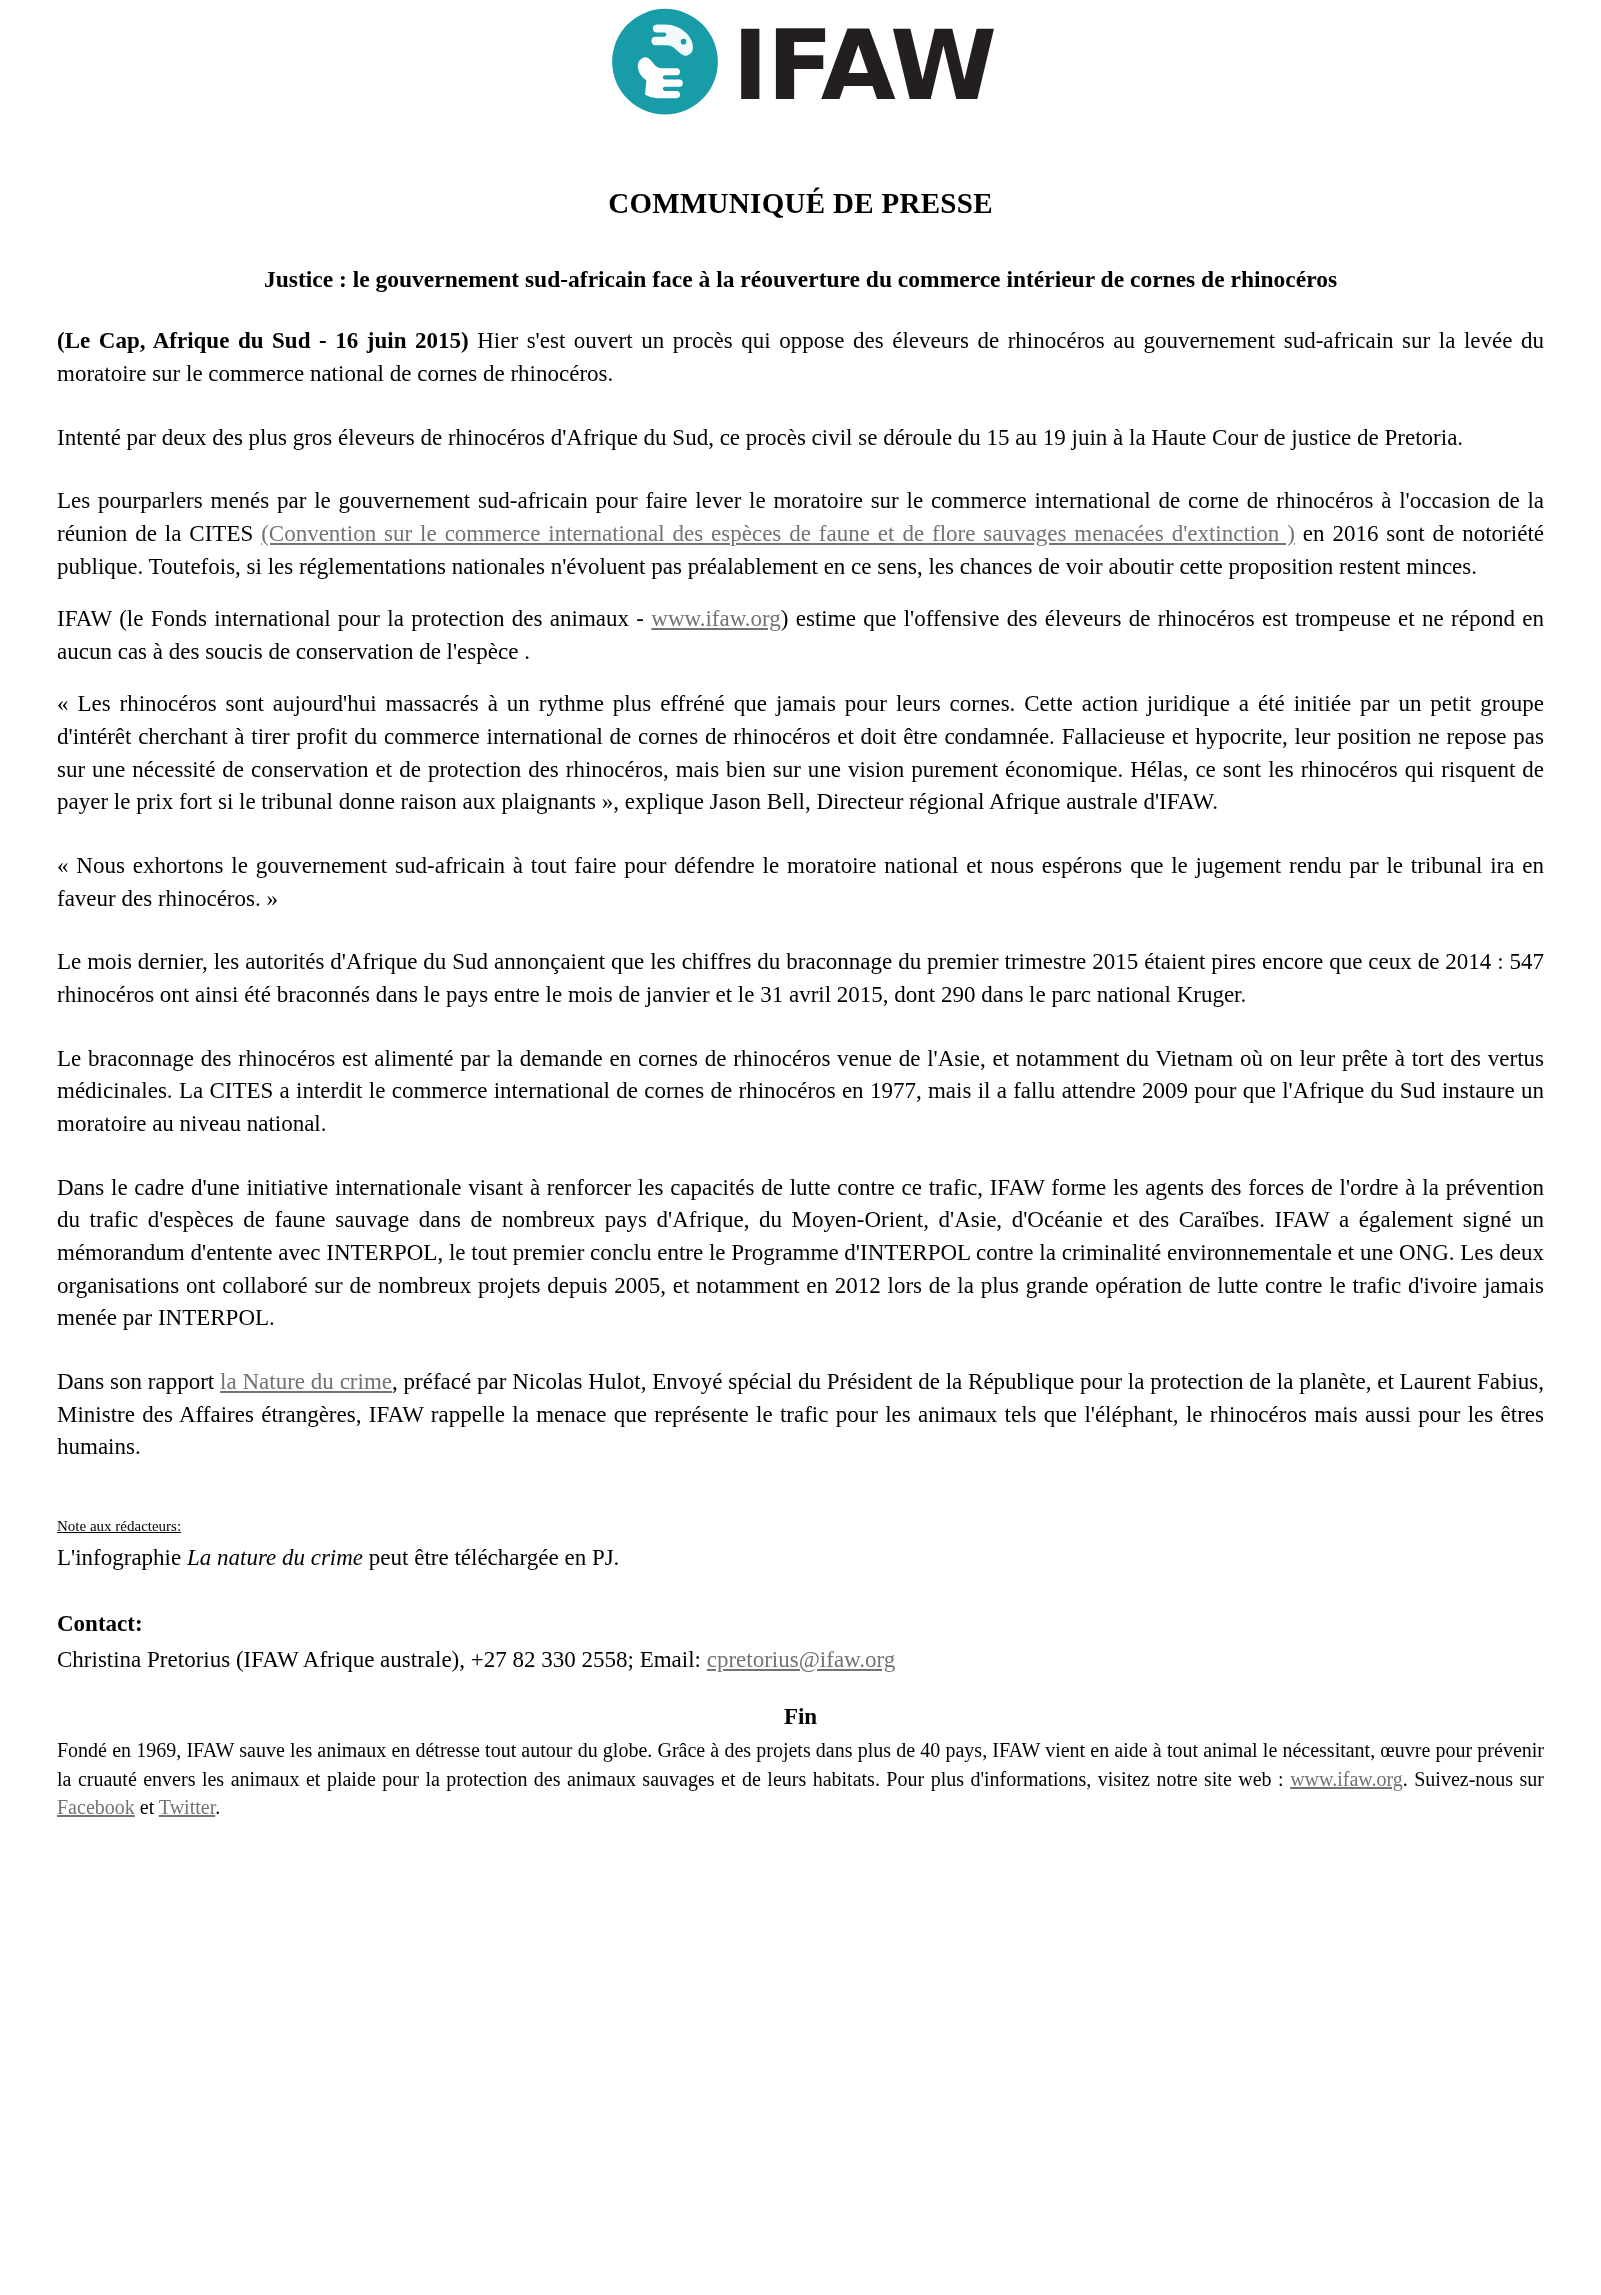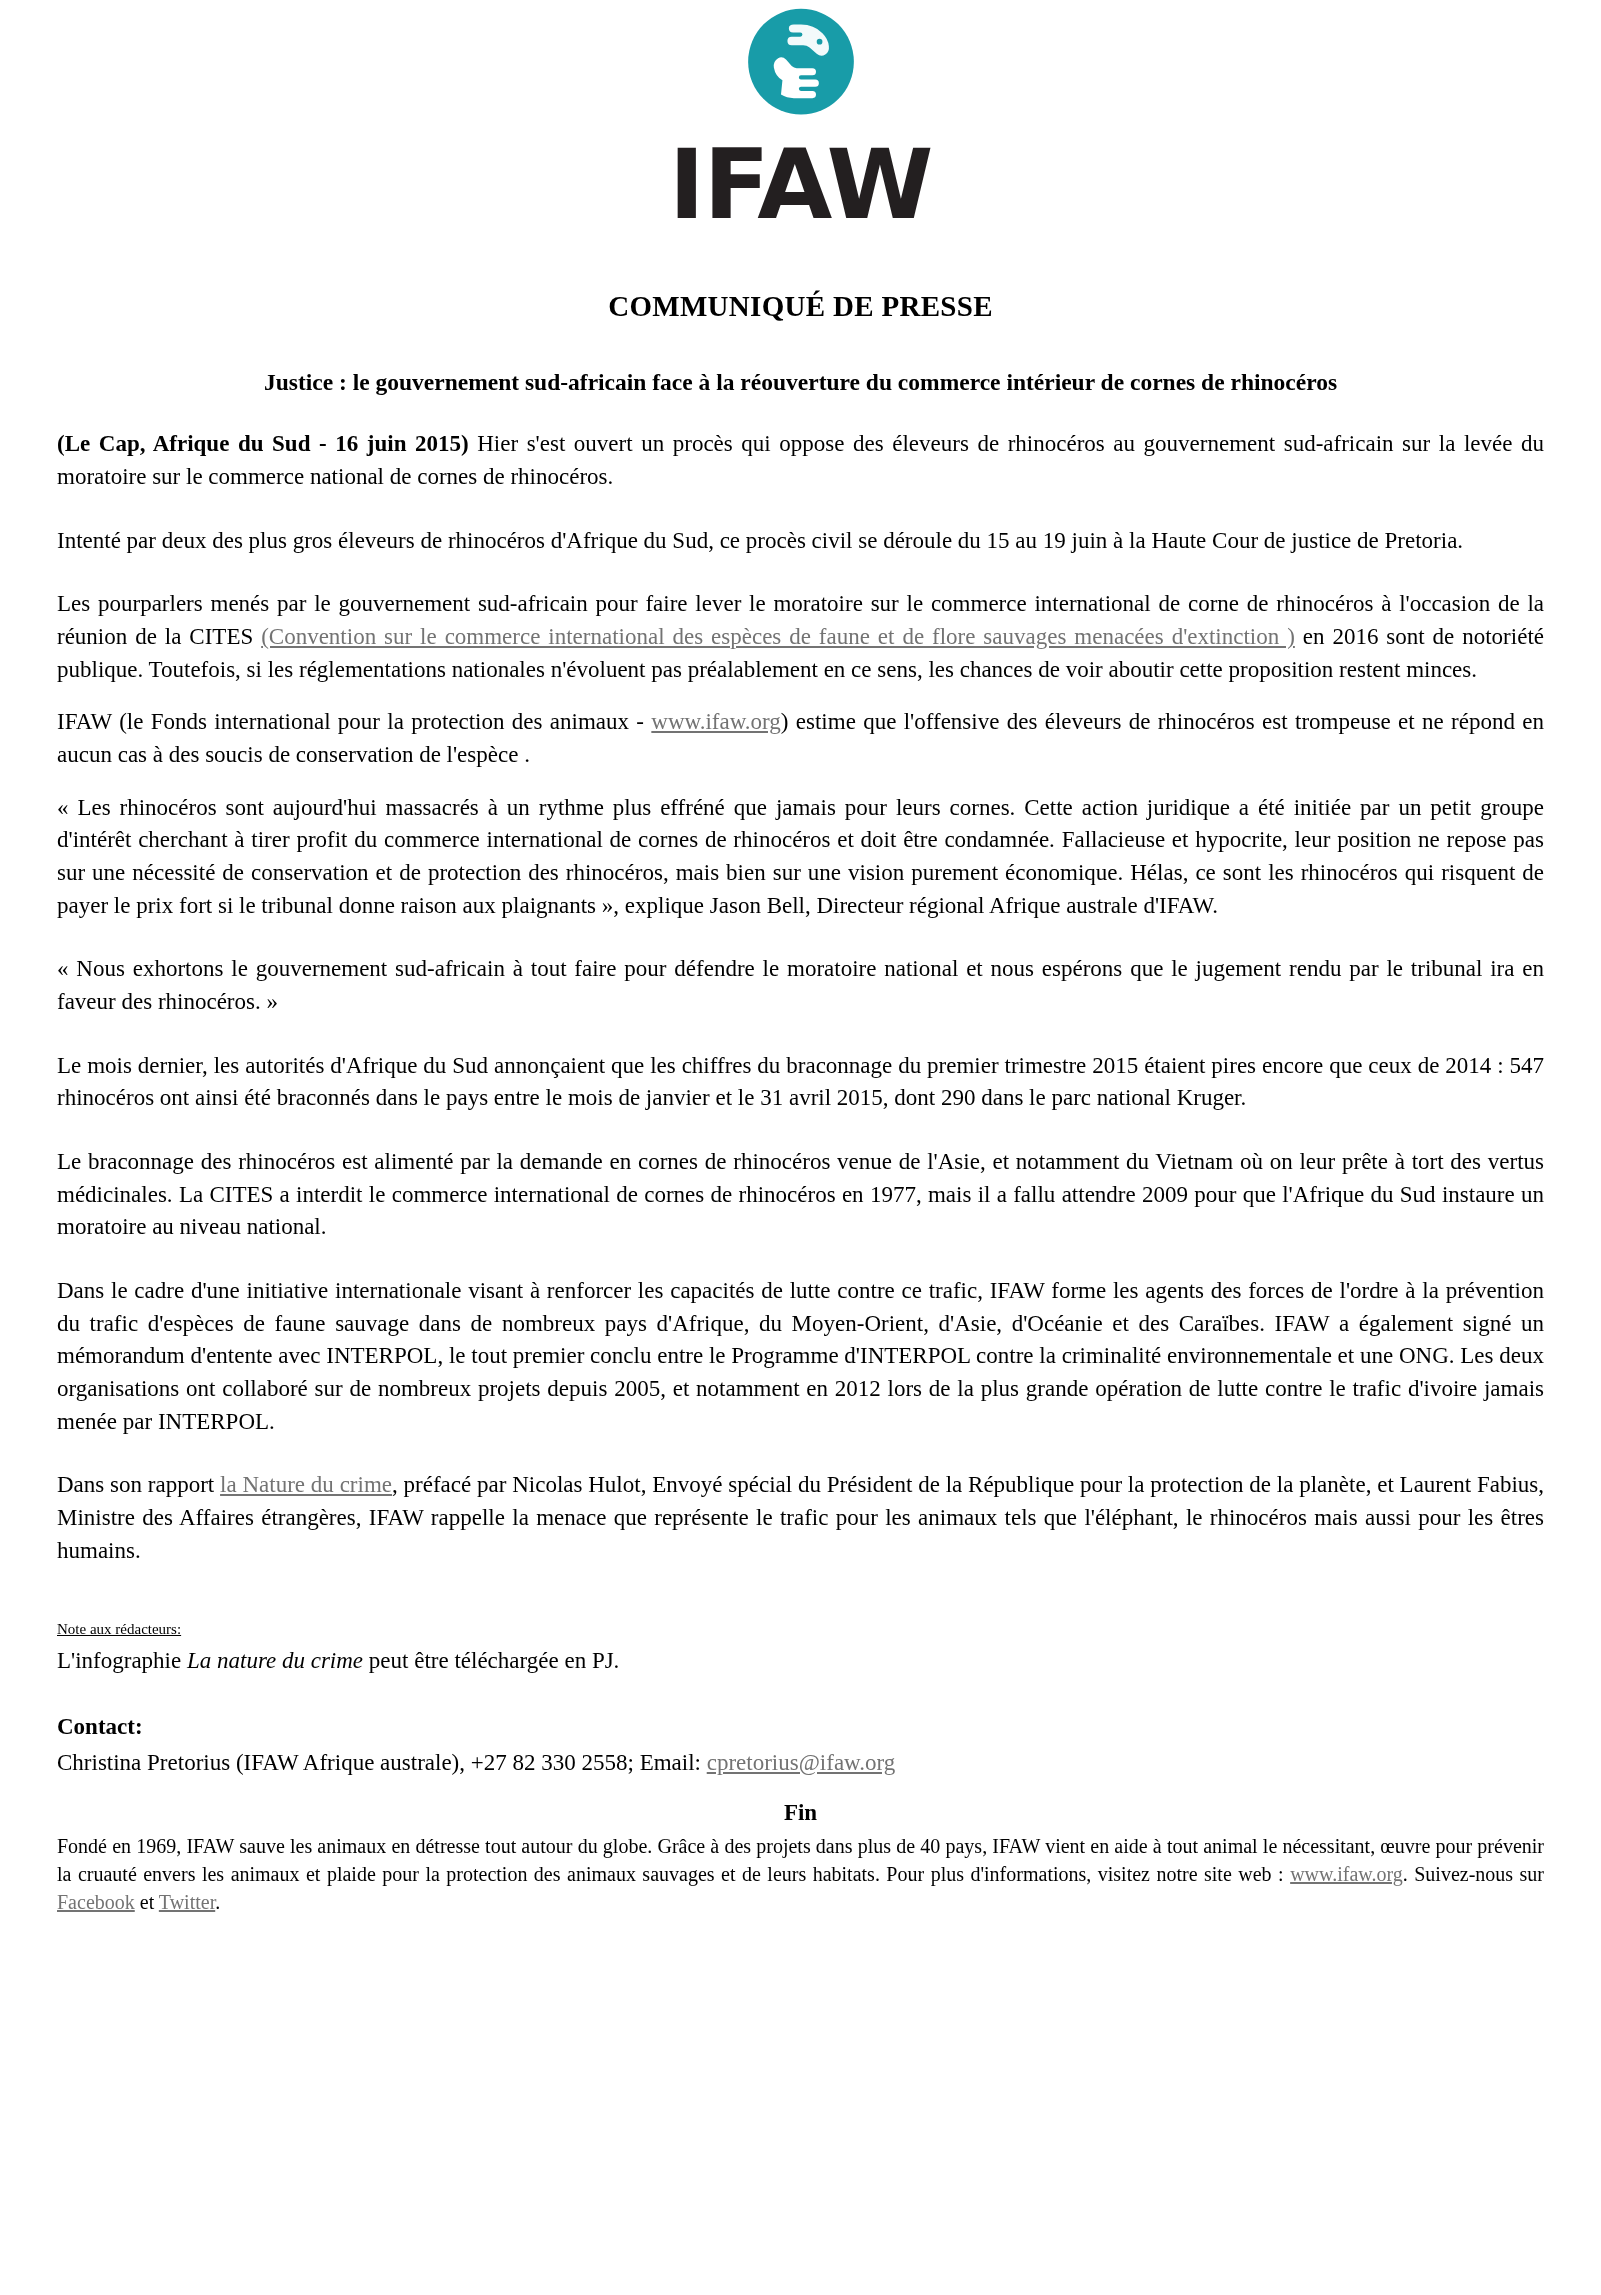--- a/index.html
+++ b/index.html
@@ -28,22 +28,21 @@
   .logo-wrap {
     width: 457px;
     display: flex;
     flex-direction: column;
     align-items: center;
   }
   .logo-row {
     display: flex;
     align-items: center;
     justify-content: center;
-    gap: 14px;
-    flex-direction: column;
+    gap: 7px;
   }
   .logo-mark {
     width: 120px;
     height: 120px;
     flex: 0 0 auto;
   }
   .logo-word {
     font-family: "DejaVu Sans", sans-serif;
     font-weight: bold;
     font-size: 97px;
@@ -104,21 +103,21 @@
   }
   .section-head2 {
     font-size: 23px;
     font-weight: bold;
     margin: 36px 0 0 0;
   }
   .fin {
     font-size: 23px;
     font-weight: bold;
     text-align: center;
-    margin: 20px 0 0 0;
+    margin: 28px 0 0 0;
   }
   .about-head {
     font-size: 23px;
     font-weight: bold;
     margin: 41px 0 0 0;
   }
   .about-body {
     font-size: 20px;
     line-height: 1.42;
     text-align: justify;

